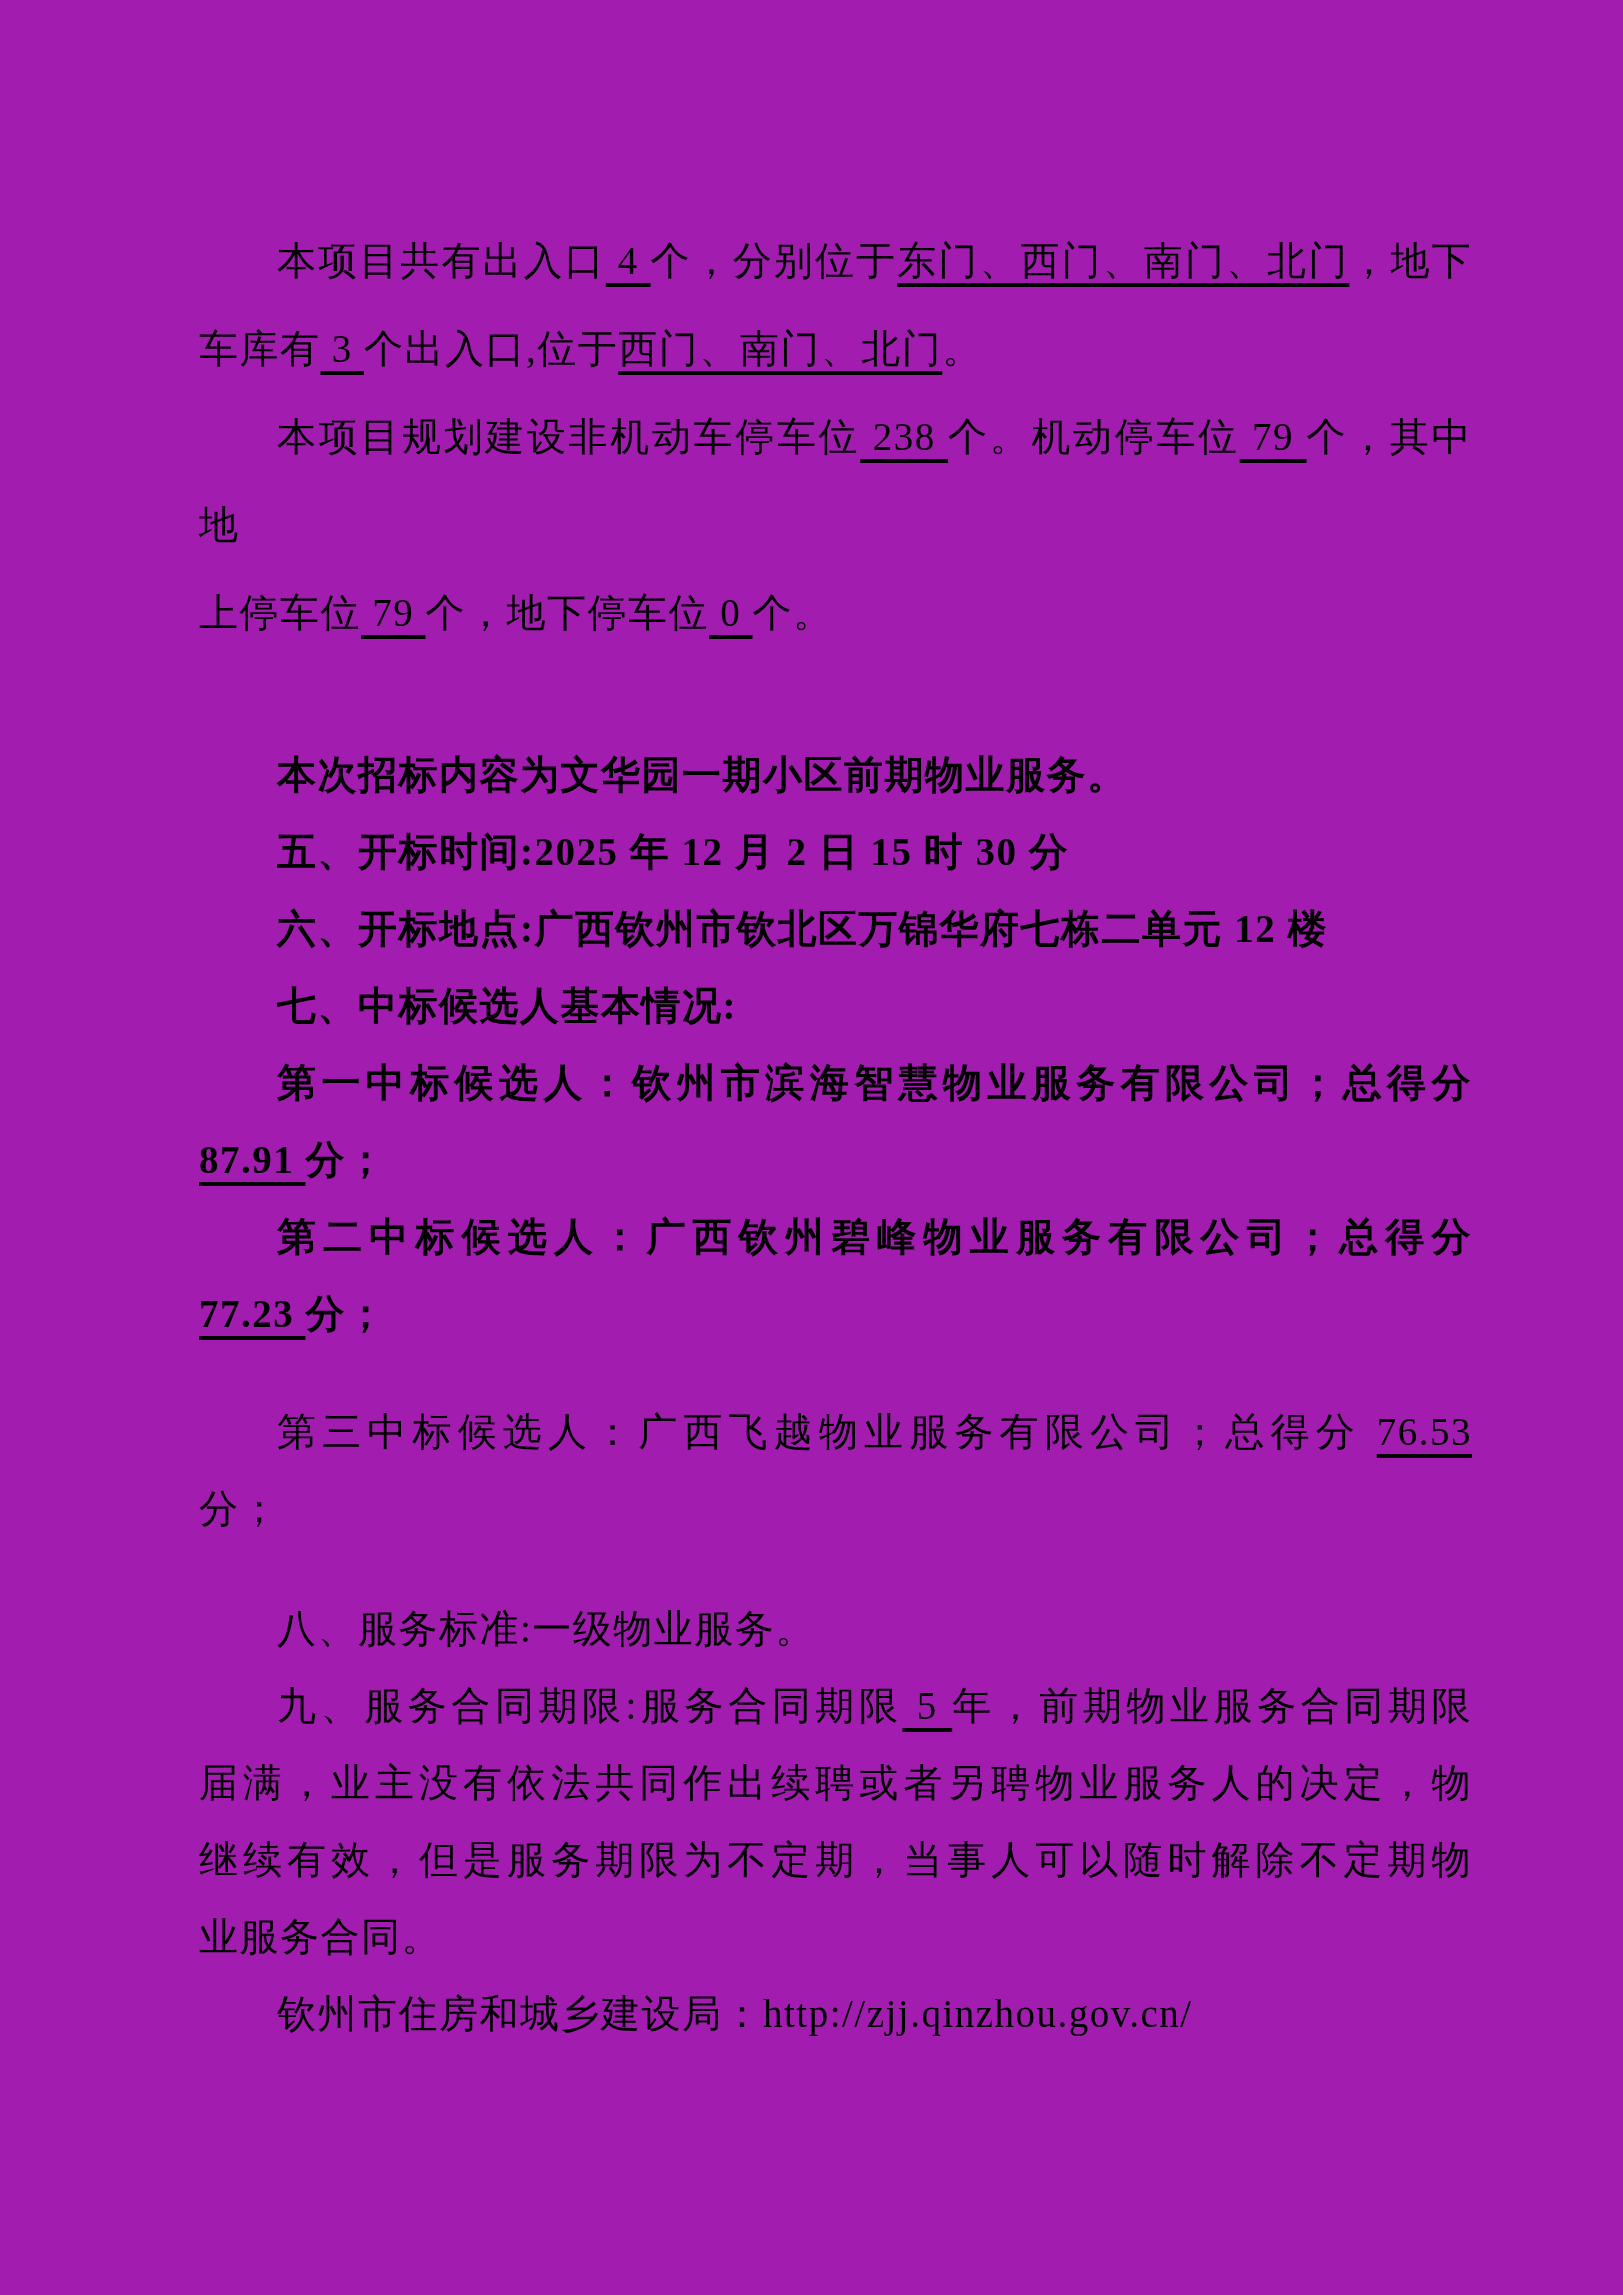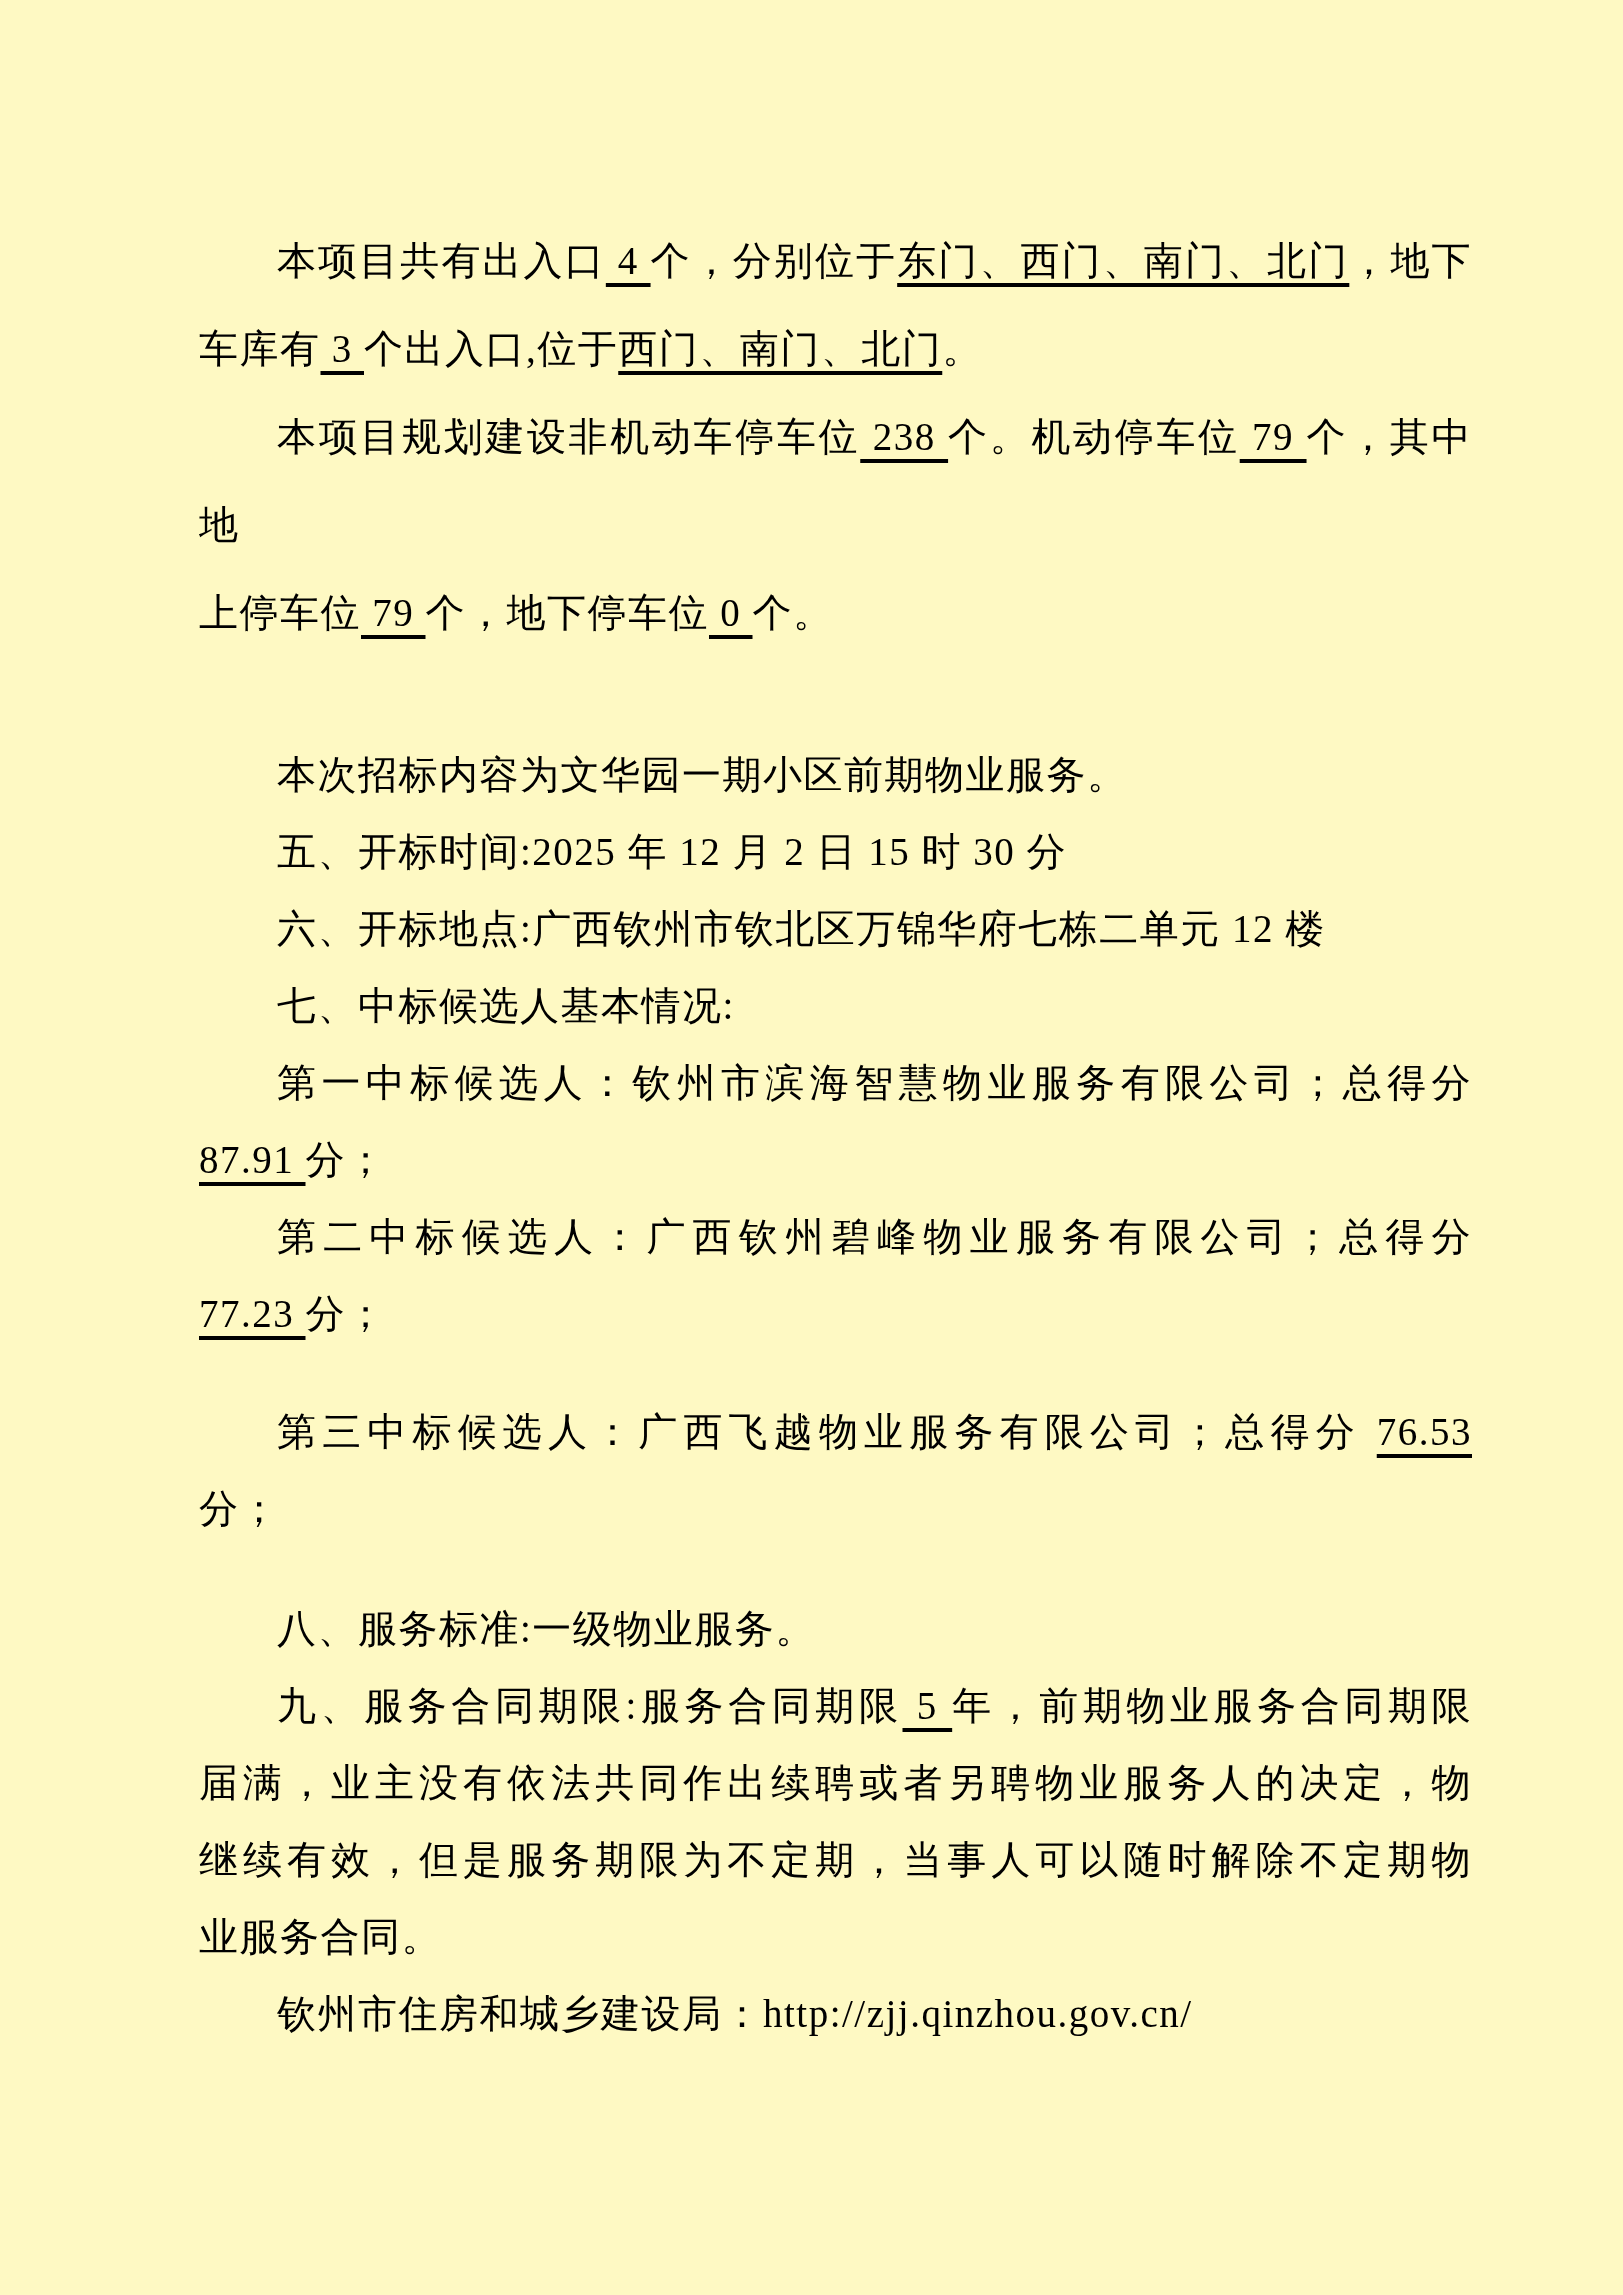--- a/index.html
+++ b/index.html
@@ -12,21 +12,21 @@
     height: 2295px;
     box-sizing: border-box;
     position: relative;
     overflow: hidden;
   }
   .page {
     box-sizing: border-box;
     width: 1623px;
     height: 2295px;
     padding: 217px 151px 0 199px;
-    background: #fef9c3;
+    background: #a21caf;
     color: #000000;
     font-family: "Liberation Serif", "DejaVu Serif", serif;
     font-size: 39px;
     font-weight: 400;
   }
   .block { margin: 0; }
   .line {
     letter-spacing: 1.5px;
     text-align: left;
     white-space: normal;
@@ -48,21 +48,21 @@
 <body>
 
 <main class="page">
   <section id="doc">
       <div class="block" style="margin-top: 0px; line-height: 88px;">
         <div class="line ind j"><span class="run">本项目共有出入口</span><span class="u"> 4 </span><span class="run">个，分别位于</span><span class="u">东门、西门、南门、北门</span><span class="run">，地下</span></div>
         <div class="line"><span class="run">车库有</span><span class="u"> 3 </span><span class="run">个出入口,位于</span><span class="u">西门、南门、北门</span><span class="run">。</span></div>
         <div class="line ind j"><span class="run">本项目规划建设非机动车停车位</span><span class="u"> 238 </span><span class="run">个。机动停车位</span><span class="u"> 79 </span><span class="run">个，其中地</span></div>
         <div class="line"><span class="run">上停车位</span><span class="u"> 79 </span><span class="run">个，地下停车位</span><span class="u"> 0 </span><span class="run">个。</span></div>
       </div>
-      <div class="block" style="margin-top: 79px; line-height: 77px;">
+      <div class="block" style="margin-top: 79px; line-height: 77px; font-weight: bold;">
         <div class="line ind"><span class="run">本次招标内容为文华园一期小区前期物业服务。</span></div>
         <div class="line ind"><span class="run">五、开标时间:2025 年 12 月 2 日 15 时 30 分</span></div>
         <div class="line ind"><span class="run">六、开标地点:广西钦州市钦北区万锦华府七栋二单元 12 楼</span></div>
         <div class="line ind"><span class="run">七、中标候选人基本情况:</span></div>
         <div class="line ind j"><span class="run">第一中标候选人：钦州市滨海智慧物业服务有限公司；总得分</span></div>
         <div class="line"><span class="u">87.91 </span><span class="run">分；</span></div>
         <div class="line ind j"><span class="run">第二中标候选人：广西钦州碧峰物业服务有限公司；总得分</span></div>
         <div class="line"><span class="u">77.23 </span><span class="run">分；</span></div>
       </div>
       <div class="block" style="margin-top: 41px; line-height: 77px;">

